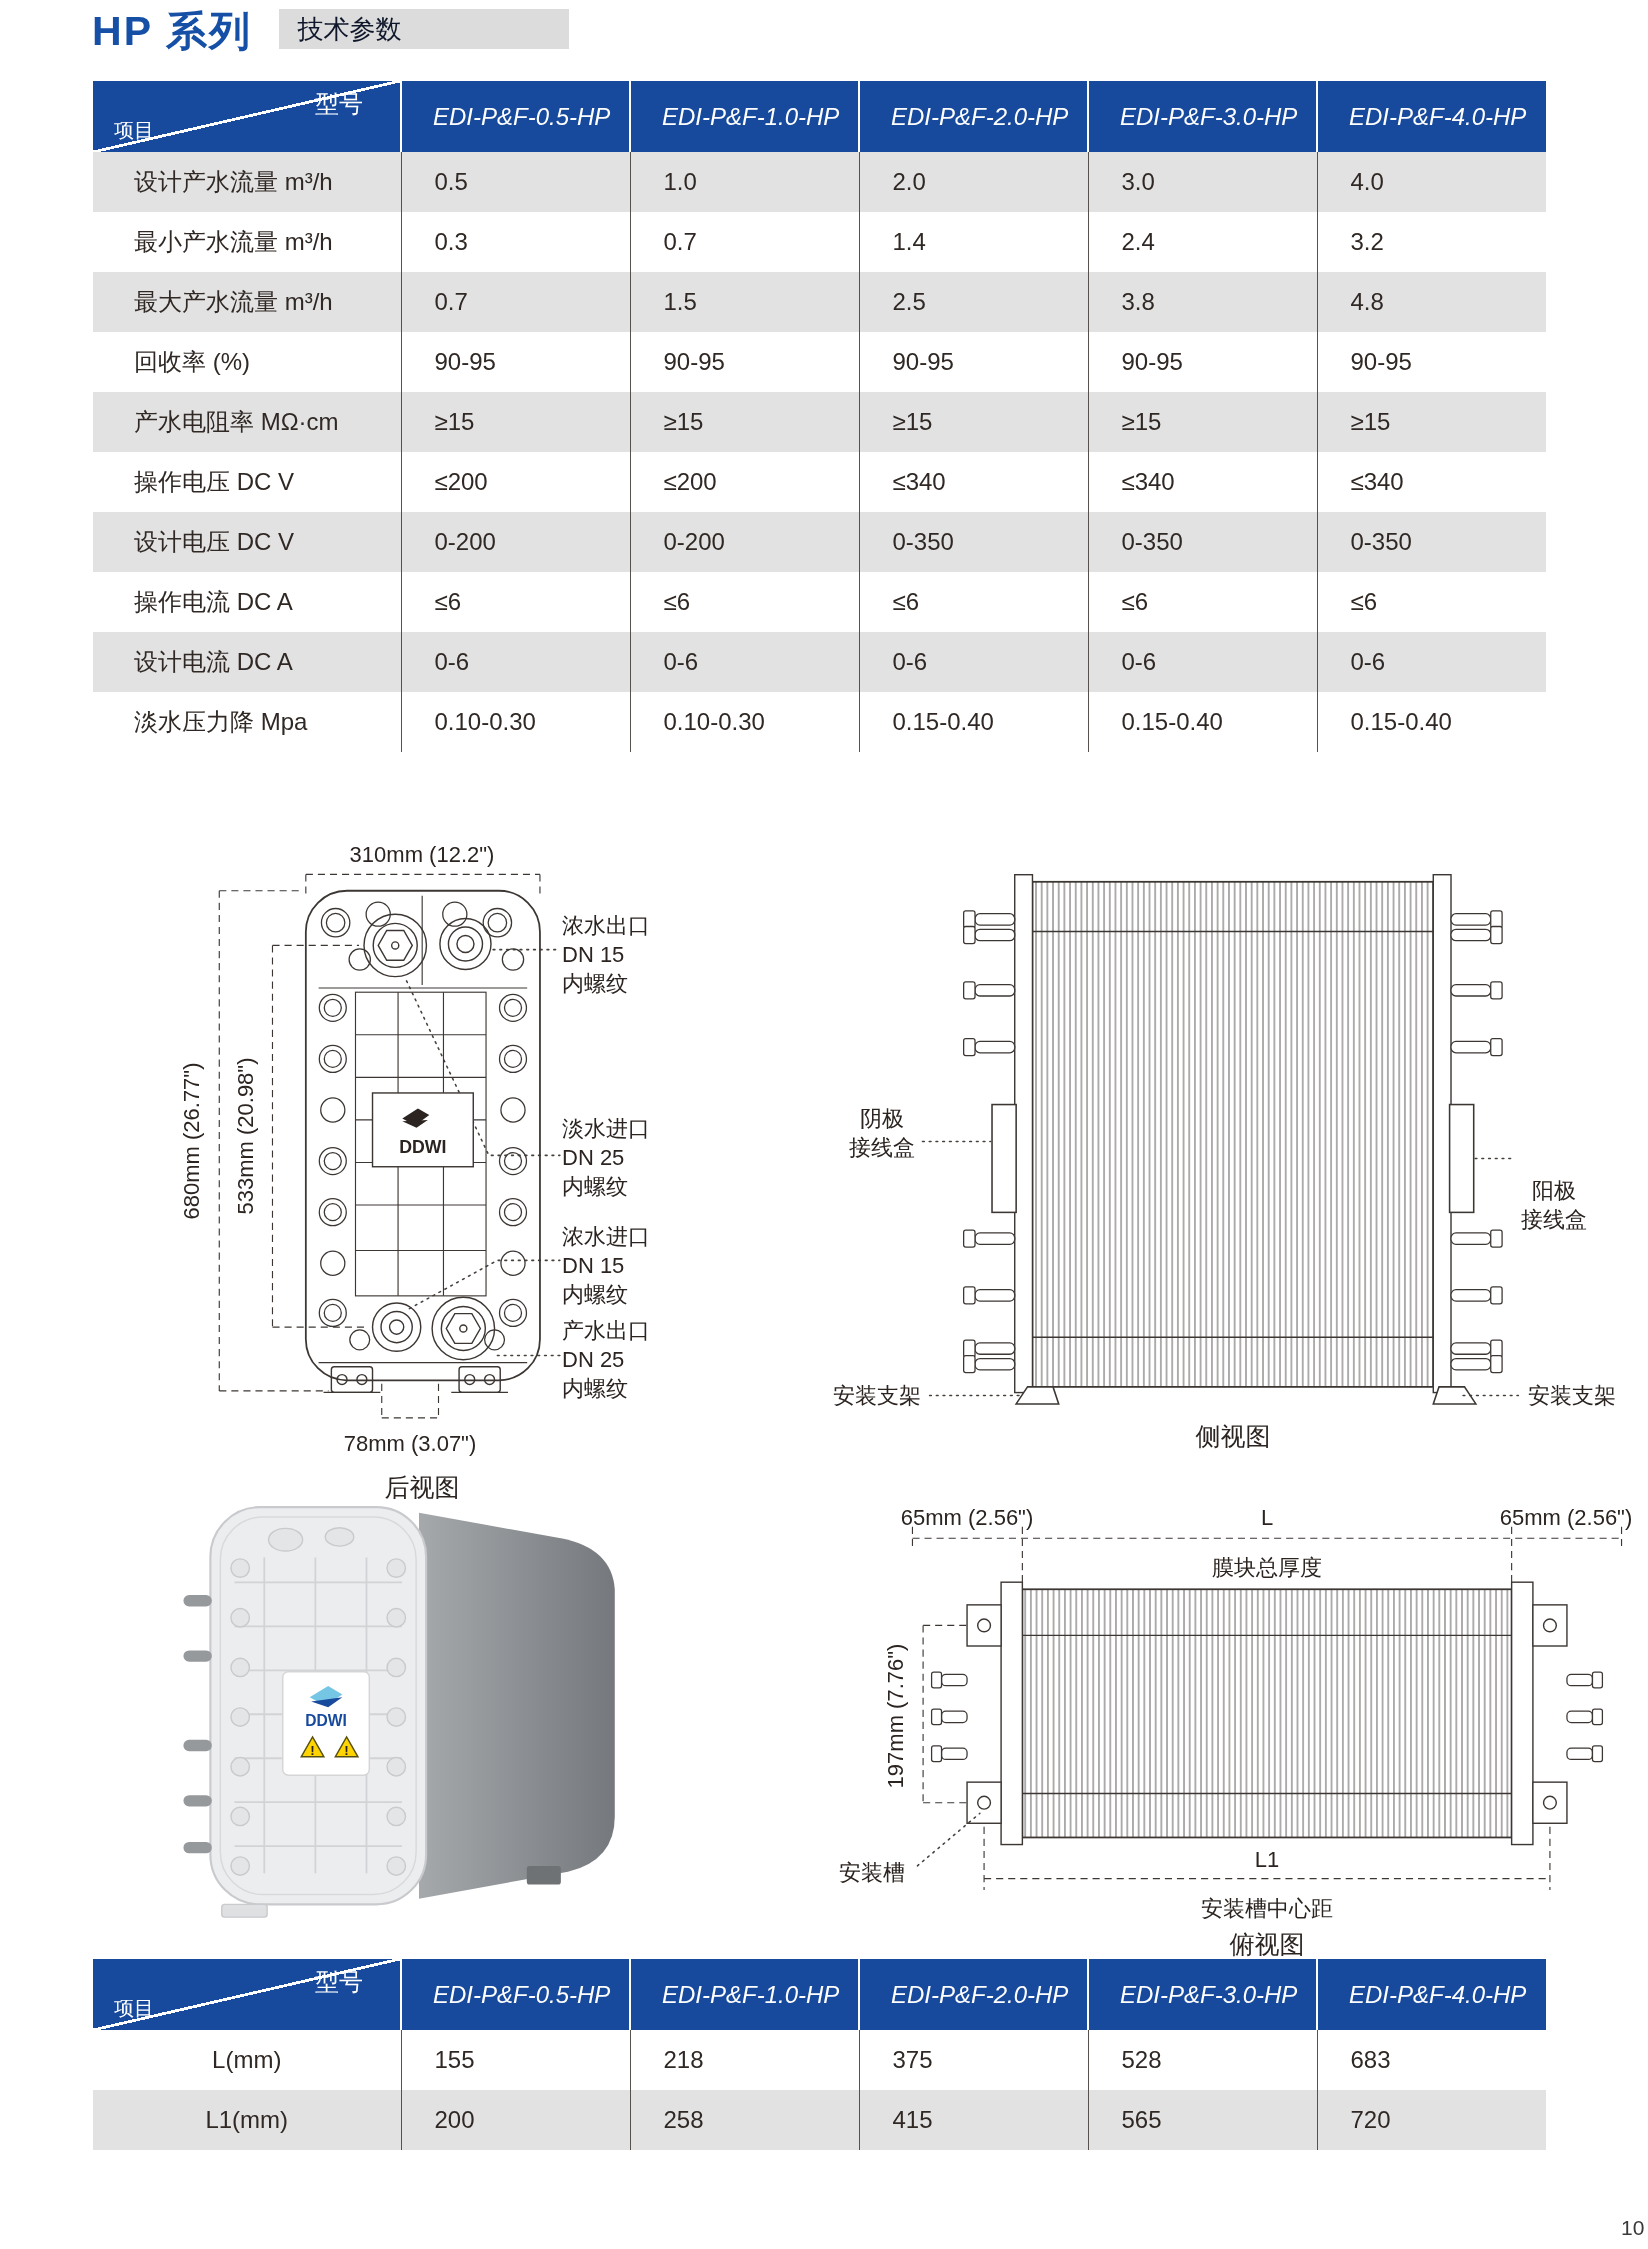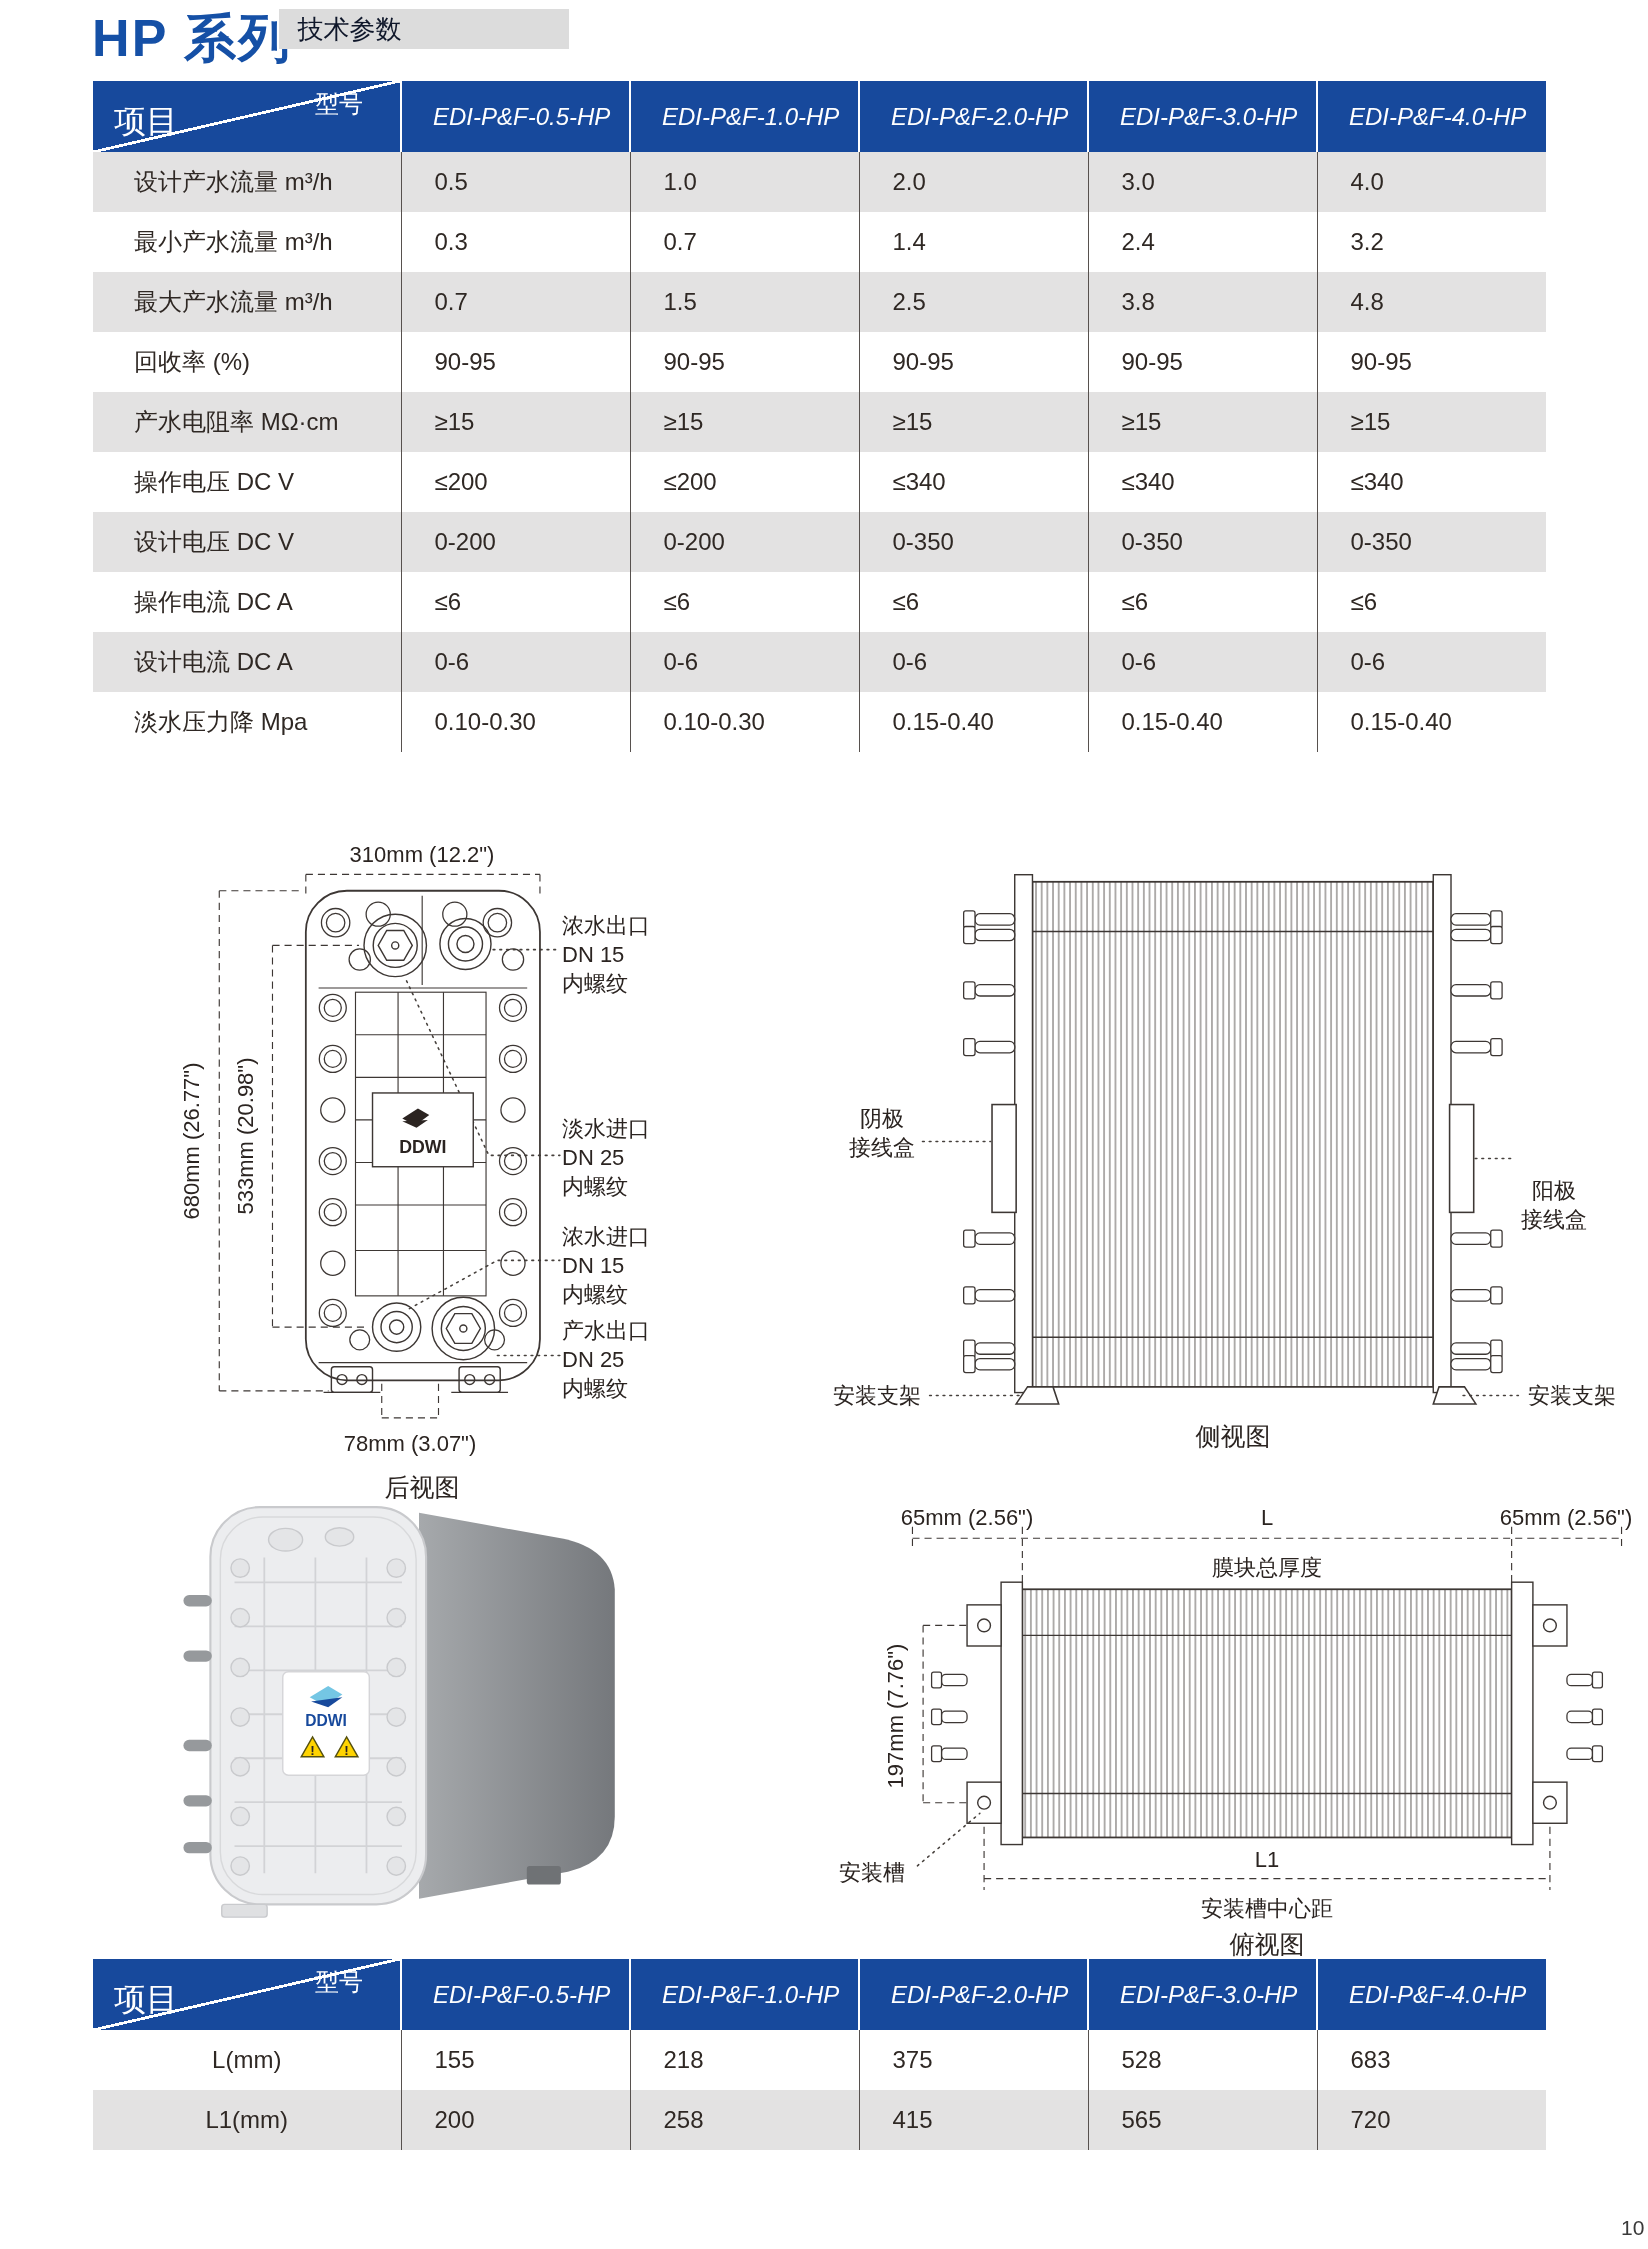--- a/index.html
+++ b/index.html
@@ -1,32 +1,32 @@
 <!DOCTYPE html>
 <html style="font-size:11.4px"><head>
 <meta charset="utf-8">
 <style>
   html,body{margin:0;padding:0;background:#fff;}
   .page{position:relative;width:1649px;height:2250px;background:#ffffff;overflow:hidden;
         font-family:"Liberation Sans","DejaVu Sans",sans-serif;color:#2b2522;}
   
-  .series-title{position:absolute;left:92px;top:4.3px;font-size:52px;font-weight:bold;
+  .series-title{position:absolute;left:92px;top:4.3px;font-size:41px;font-weight:bold;
         color:#1550a6;letter-spacing:2.1px;white-space:nowrap;}
   .section-label{position:absolute;left:279px;top:8.5px;width:290px;height:40px;box-sizing:border-box;
         background:#dcdcdc;font-size:26px;line-height:40px;padding-left:18.5px;color:#0f172a;}
   
   table.spec{position:absolute;left:93px;border-collapse:collapse;table-layout:fixed;width:1453px;}
   table.spec thead th{background:#17499c;color:#fff;font-weight:400;font-size:24px;height:71px;
         text-align:left;padding:0 0 0 31px;}
   table.spec thead th.model{border-left:2.8px solid #ffffff;font-style:italic;}
   table.spec thead th.corner{width:307px;padding:0;position:relative;
         background-image:linear-gradient(to bottom right,rgba(0,0,0,0) calc(50% - 1.4px),
           #ffffff calc(50% - 1.4px),#ffffff calc(50% + 1.4px),rgba(0,0,0,0) calc(50% + 1.4px));margin-left:31px;}
   .corner .c-top{position:absolute;top:7px;right:37px;font-size:24px;}
-  .corner .c-bottom{position:absolute;bottom:8.5px;left:21px;font-size:32px;}
+  .corner .c-bottom{position:absolute;bottom:8.5px;left:21px;font-size:20px;}
   table.spec tbody td{font-size:24px;height:60px;padding:0;color:#2f2824;}
   table.spec tbody td.label{padding-left:41px;}
   table.spec tbody td.value{padding-left:33px;border-left:1.4px solid #57514e;}
   table.spec.stripe-odd  tbody tr:nth-child(odd) {background:#e3e2e2;}
   table.spec.stripe-even tbody tr:nth-child(even){background:#e3e2e2;}
   table.spec.centered tbody td.label{padding-left:0;text-align:center;}
   
   .dtext{position:absolute;font-size:22px;line-height:1.32;color:#2b2421;white-space:pre-line;}
   .dcenter{transform:translateX(-50%);text-align:center;white-space:nowrap;}
   .vtext{position:absolute;font-size:22px;color:#2b2421;white-space:nowrap;

